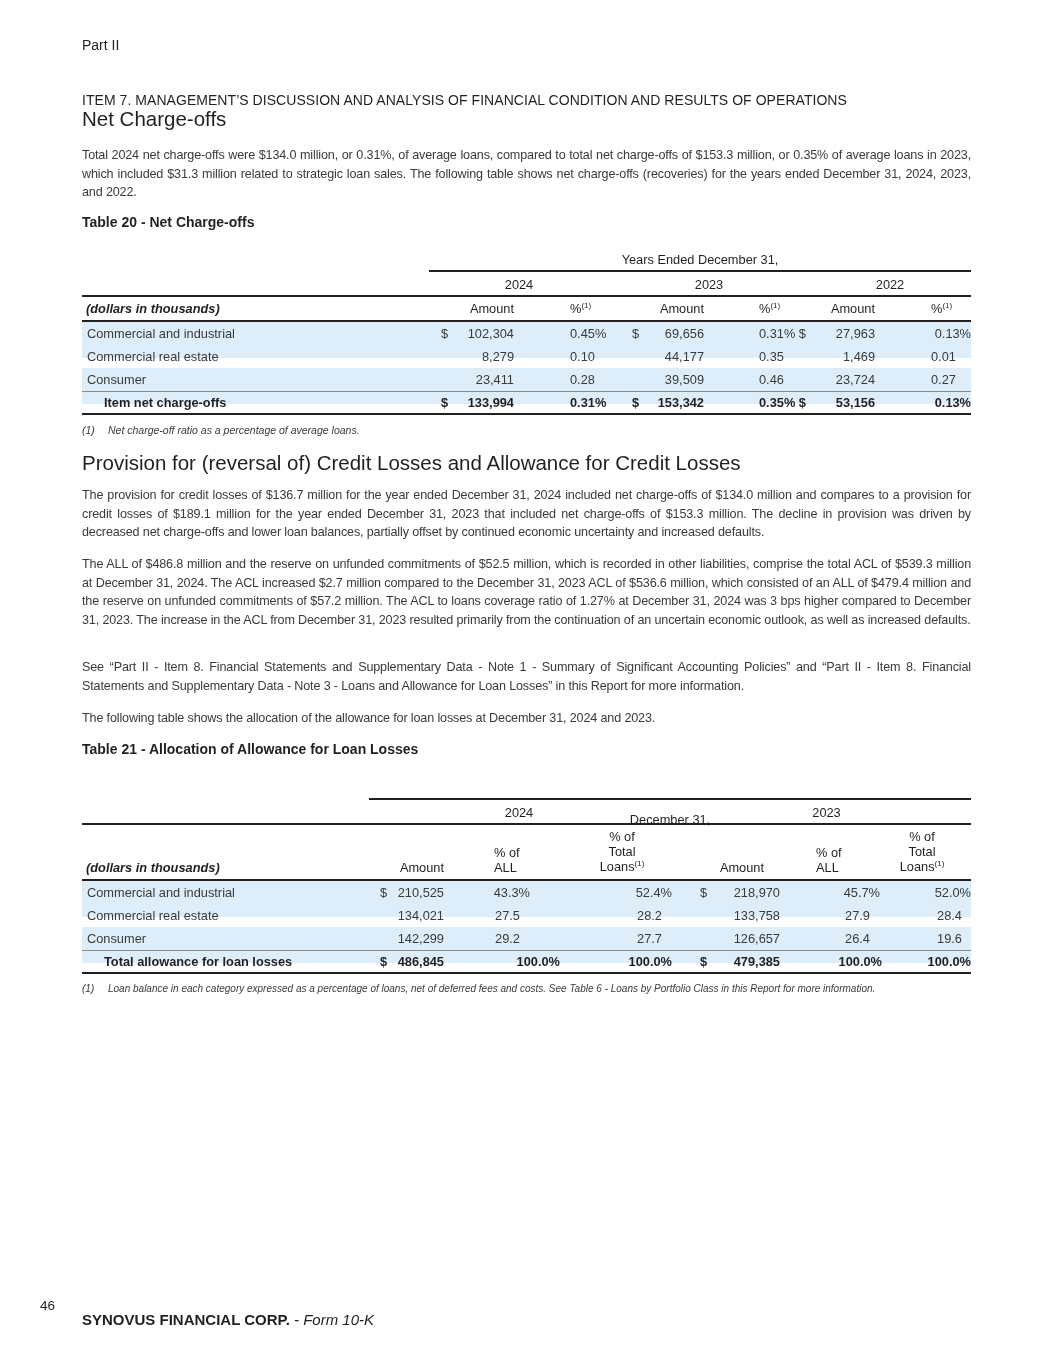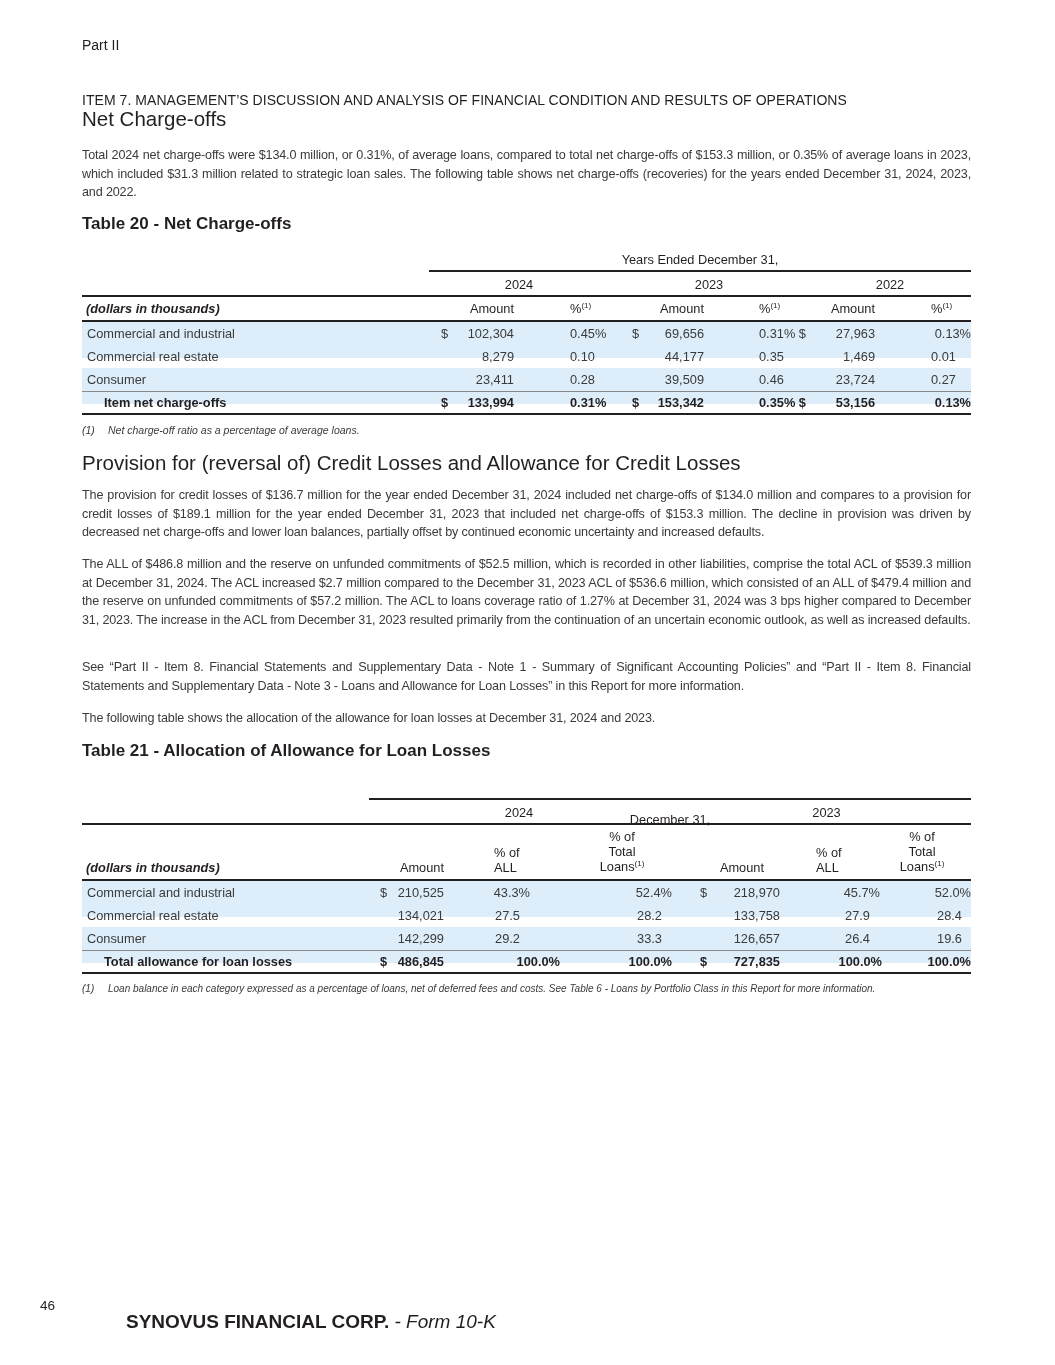--- a/index.html
+++ b/index.html
@@ -9,41 +9,41 @@
   }
   .page { position: absolute; left: 82px; top: 0; width: 889px; }
   .hdr-part { position: absolute; top: 37px; left: 0; font-size: 14px; font-weight: 500; color: #231f20; }
   .hdr-item { position: absolute; top: 56px; left: 0; font-size: 14px; color: #231f20; letter-spacing: 0.05px; margin-top: 36px; }
   h2 { margin: 0; font-weight: normal; font-size: 20.5px; color: #231f20; position: absolute; left: 0; }
   p.body {
     position: absolute; left: 0; width: 889px; margin: 0;
     font-size: 12.6px; line-height: 18.5px; color: #3a3a3a; text-align: justify;
     letter-spacing: -0.15px;
   }
-  .tcap { position: absolute; left: 0; font-size: 17px; font-weight: bold; color: #231f20; }
+  .tcap { position: absolute; left: 0; font-size: 14px; font-weight: bold; color: #231f20; }
   .foot { position: absolute; left: 0; font-size: 10.5px; font-style: italic; color: #3a3a3a; }
   .foot .fn { display: inline-block; width: 26px; }
 
   
   .tbl { position: absolute; left: 0; width: 889px; font-size: 12.8px; color: #231f20; }
   .row { position: absolute; left: 0; width: 889px; height: 36px; }
   .row.shade { background: #ddeefa; }
   .cell { position: absolute; top: 0; line-height: 23px; white-space: nowrap; }
   .r { text-align: right; }
   .c { text-align: center; }
   .bold { font-weight: bold; }
   .ital { font-style: italic; font-weight: bold; }
   .light { color: #3a3a3a; }
   .rule { position: absolute; height: 0; border-top: 2px solid #231f20; }
   .rule.thin { border-top: 1.5px solid #231f20; }
   sup { font-size: 8px; vertical-align: 5px; line-height: 0; }
   .hcell { position: absolute; white-space: nowrap; font-size: 12.8px; line-height: 15px; color: #231f20; }
 
   .footer-num { position: absolute; left: 40px; top: 1298px; font-size: 13.5px; color: #231f20; }
-  .footer-co { position: absolute; left: 82px; top: 1311px; font-size: 19px; font-weight: bold; color: #231f20; margin-left: 44px; }
+  .footer-co { position: absolute; left: 82px; top: 1311px; font-size: 15px; font-weight: bold; color: #231f20; }
   .footer-form { font-weight: normal; font-style: italic; }
 </style>
 </head>
 <body>
 
 <div class="page">
   <div class="hdr-part">Part II</div>
   <div class="hdr-item">ITEM 7. MANAGEMENT’S DISCUSSION AND ANALYSIS OF FINANCIAL CONDITION AND RESULTS OF OPERATIONS</div>
 
   <h2 style="top:107px;">Net Charge-offs</h2>
@@ -171,34 +171,34 @@
       <span class="cell r" style="left:358px; width:80px;">27.5</span>
       <span class="cell r" style="left:500px; width:80px;">28.2</span>
       <span class="cell r" style="left:618px; width:80px;">133,758</span>
       <span class="cell r" style="left:708px; width:80px;">27.9</span>
       <span class="cell r" style="left:800px; width:80px;">28.4</span>
     </div>
     <div class="row shade light" style="top:927px;">
       <span class="cell" style="left:5px;">Consumer</span>
       <span class="cell r" style="left:282px; width:80px;">142,299</span>
       <span class="cell r" style="left:358px; width:80px;">29.2</span>
-      <span class="cell r" style="left:500px; width:80px;">33.3</span>
+      <span class="cell r" style="left:500px; width:80px;">27.7</span>
       <span class="cell r" style="left:618px; width:80px;">126,657</span>
       <span class="cell r" style="left:708px; width:80px;">26.4</span>
       <span class="cell r" style="left:800px; width:80px;">19.6</span>
     </div>
     <div class="rule thin" style="top:950px; left:0; width:889px; border-color:#8a8a8a;"></div>
     <div class="row bold" style="top:950px;">
       <span class="cell" style="left:22px;">Total allowance for loan losses</span>
       <span class="cell" style="left:298px;">$</span>
       <span class="cell r" style="left:282px; width:80px;">486,845</span>
       <span class="cell r" style="left:398px; width:80px;">100.0%</span>
       <span class="cell r" style="left:510px; width:80px;">100.0%</span>
       <span class="cell" style="left:618px;">$</span>
-      <span class="cell r" style="left:618px; width:80px;">727,835</span>
+      <span class="cell r" style="left:618px; width:80px;">479,385</span>
       <span class="cell r" style="left:720px; width:80px;">100.0%</span>
       <span class="cell r" style="left:809px; width:80px;">100.0%</span>
     </div>
     <div class="rule" style="top:972px; left:0; width:889px;"></div>
   </div>
 
   <div class="foot" style="top:983px; font-size:10px;"><span class="fn">(1)</span><span>Loan balance in each category expressed as a percentage of loans, net of deferred fees and costs. See Table 6 - Loans by Portfolio Class in this Report for more information.</span></div>
 </div>
 
 <div class="footer-num">46</div>

